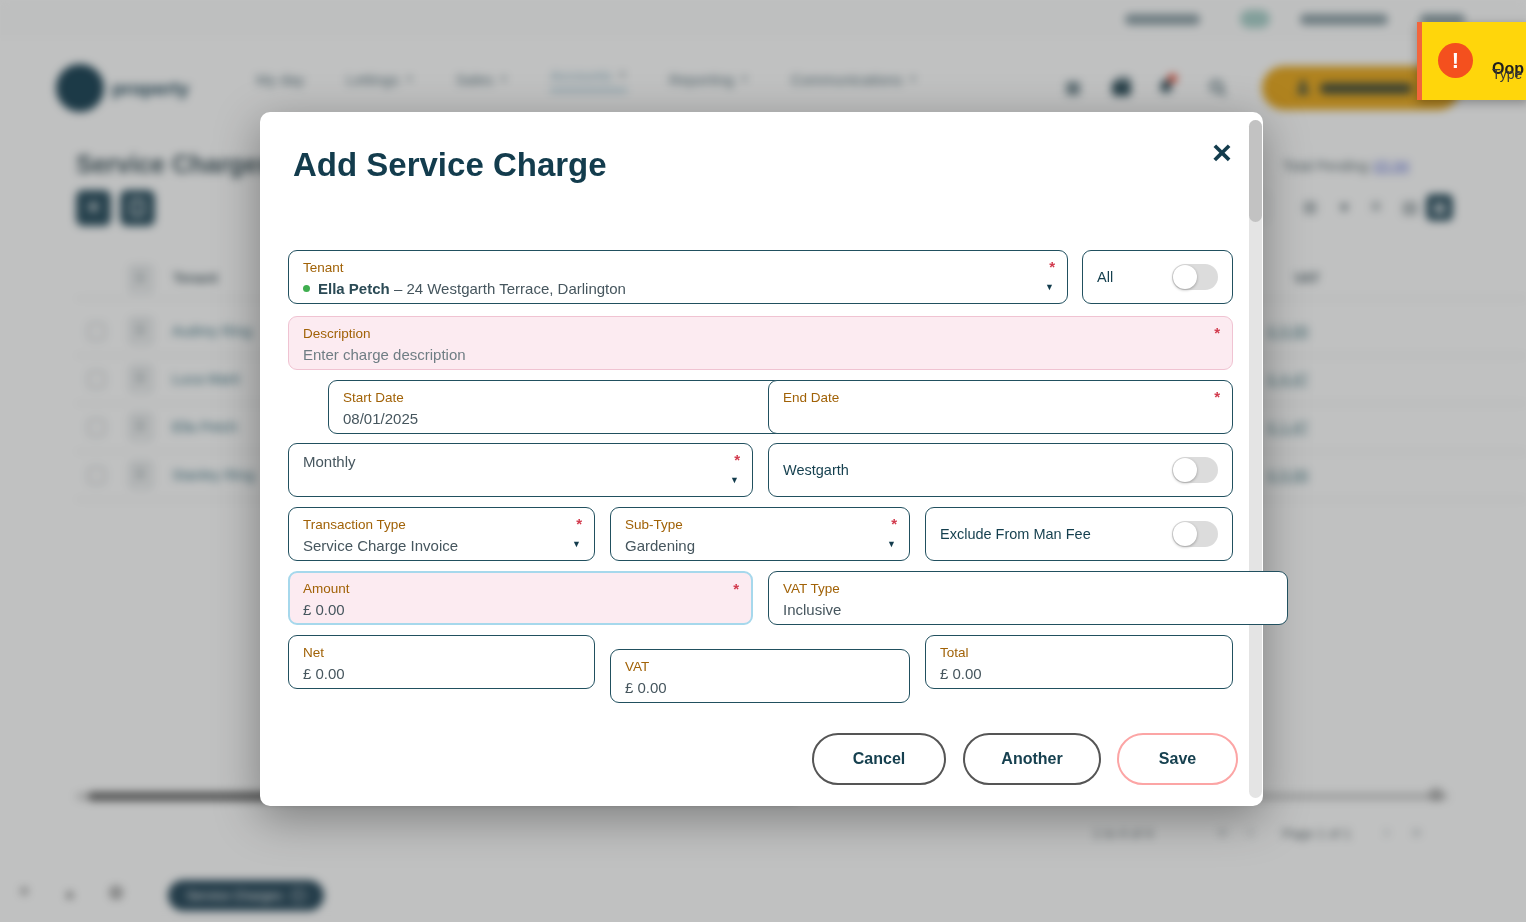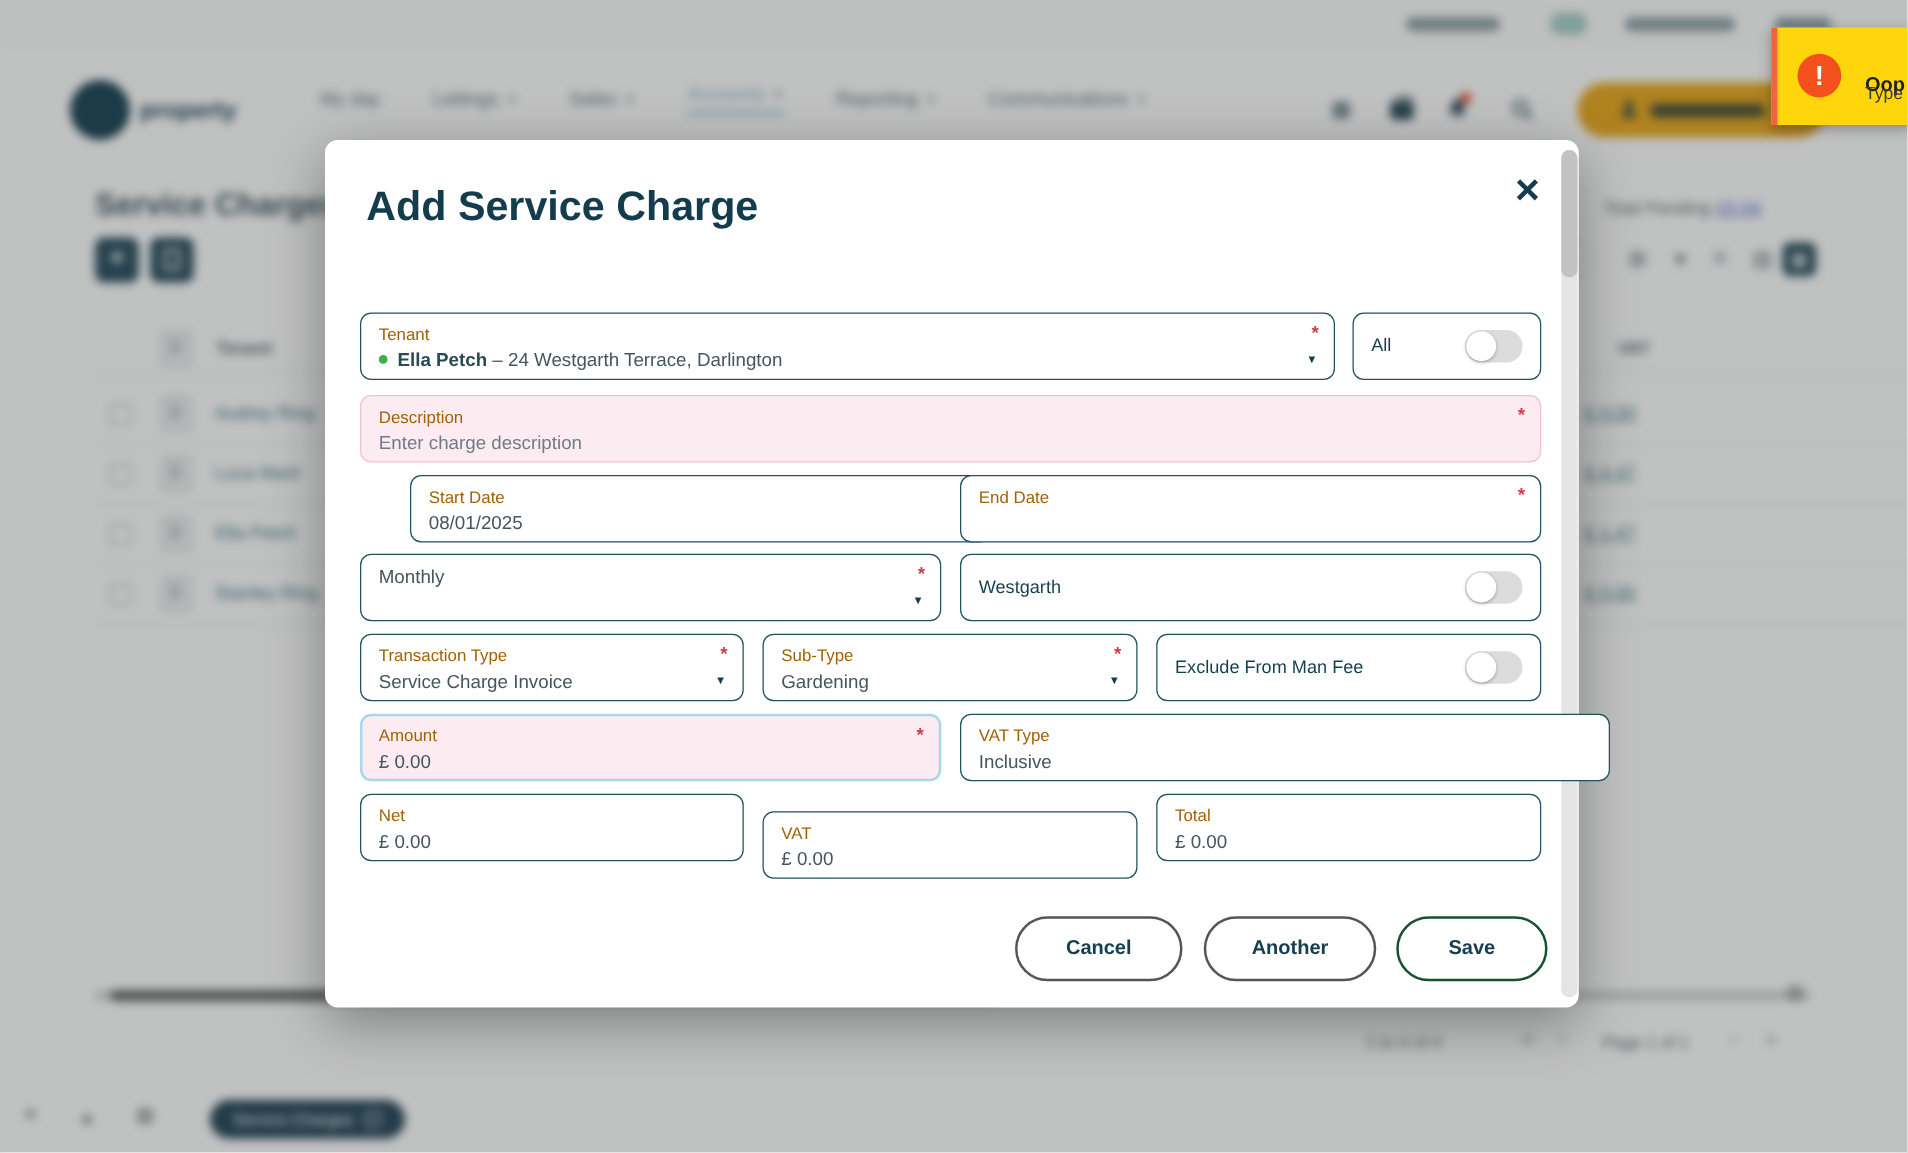--- a/index.html
+++ b/index.html
@@ -87,21 +87,21 @@
   .tbox { position:absolute; height:54px; border:1px solid #21505f; border-radius:9px; background:#fff;
           display:flex; align-items:center; justify-content:space-between; padding:0 14px; }
   .tbox .lab2 { font-size:14.5px; color:#143f4e; }
   .switch { width:46px; height:26px; background:#dcdcdc; border-radius:13px; position:relative; cursor:pointer; flex:none; }
   .knob { position:absolute; left:1px; top:1px; width:24px; height:24px; background:#fff; border-radius:50%;
           box-shadow:0 1px 3px rgba(0,0,0,0.3); }
 
   .btn { position:absolute; top:621px; height:52px; border-radius:26px; background:#fff; display:flex;
          align-items:center; justify-content:center; font-size:16px; font-weight:700; color:#16404f; cursor:pointer; }
   .btn-grey { border:2px solid #555; }
-  .btn-amber { border:2px solid #14532d; }
+  .btn-amber { border:2px solid #fca5a5; }
 
   
   .toast { position:absolute; left:1417px; top:22px; width:112px; height:78px; background:#ffd60b;
            border-left:5px solid #f2653c; box-shadow:0 3px 10px rgba(0,0,0,0.3); }
   .toast-icon { position:absolute; left:16px; top:21px; width:35px; height:35px; border-radius:50%; background:#f4501e;
                 color:#fff; font-size:22px; font-weight:700; text-align:center; line-height:35px; }
   .toast-title { position:absolute; left:70px; top:38px; font-size:16px; font-weight:700; color:#201f1d; white-space:nowrap; }
   .toast-msg   { position:absolute; left:70px; top:44px; font-size:14px; color:#3a3a36; white-space:nowrap; }
 </style>
 </head>

